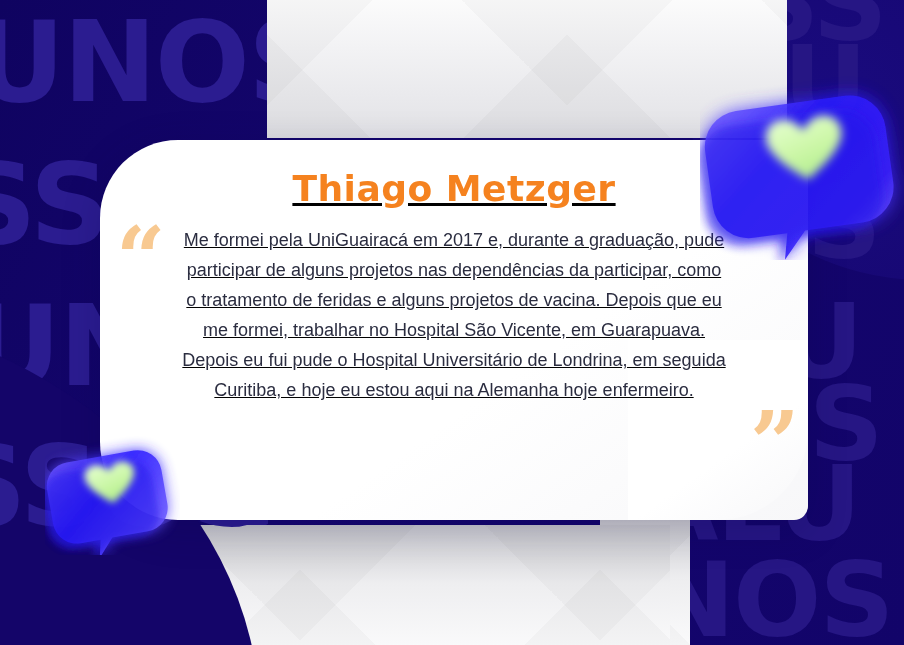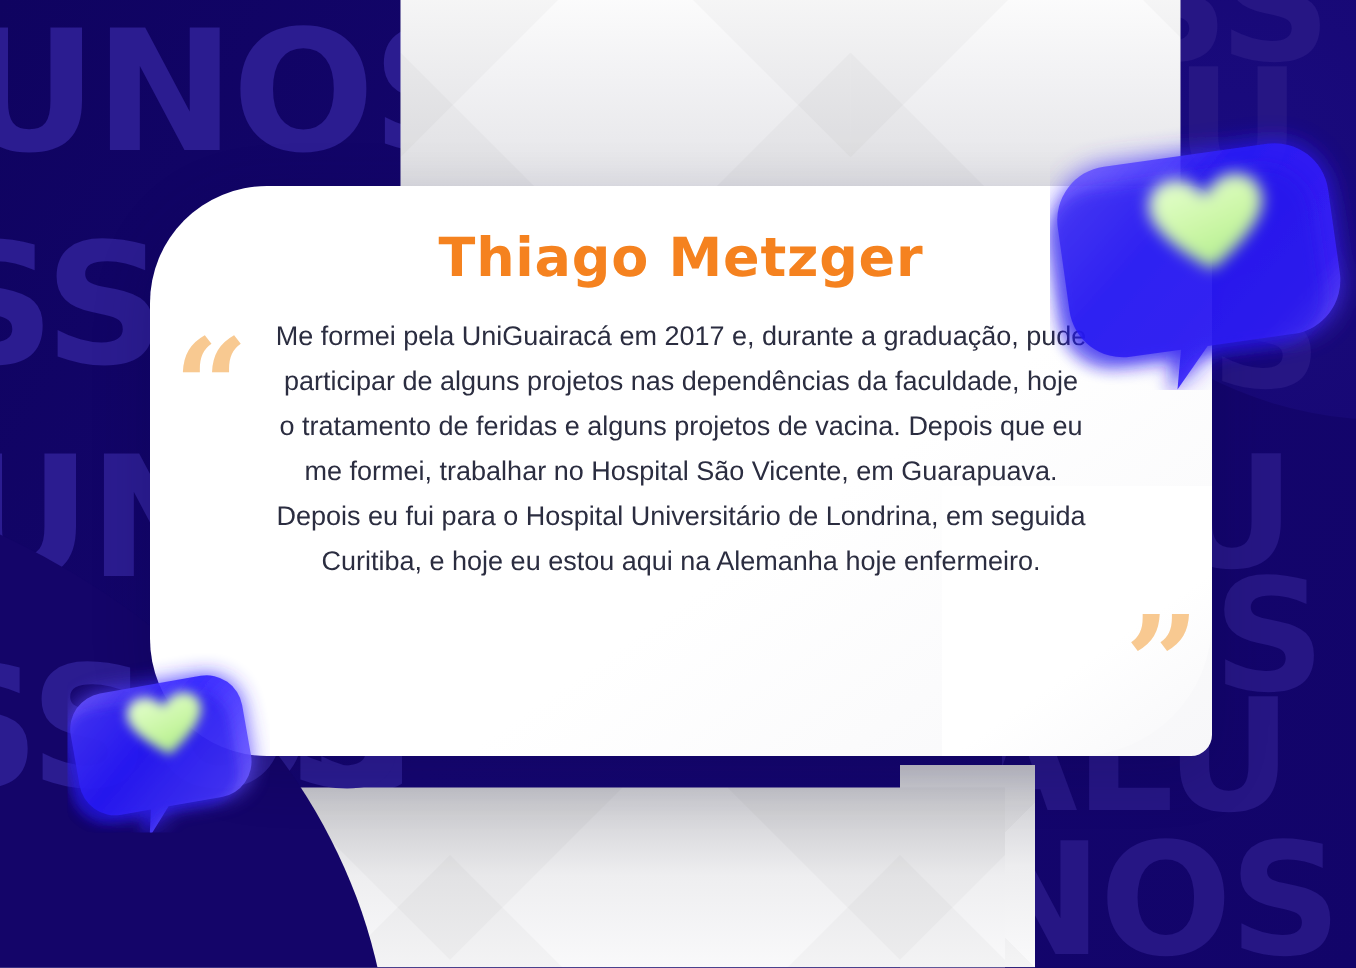--- a/index.html
+++ b/index.html
@@ -94,25 +94,26 @@
 
   #left-block {
     position:absolute; left:0; top:0; width:268px; height:540px;
     overflow:hidden;
   }
   #left-block .wm-row { color:#2b1c90; font-size:112px; }
 
   
   #card {
     position:absolute;
-    left:100px; top:124px;
+    left:100px; top:140px;
     width:708px; height:380px;
     background:linear-gradient(145deg,#ffffff 0%, #ffffff 60%, #f7f7f9 100%);
     border-radius:78px 14px 14px 78px;
     box-shadow:0 10px 40px rgba(10,3,60,.18);
+    text-decoration:underline;
   }
   #card::after{
     content:"";
     position:absolute; right:0; bottom:0;
     width:180px; height:180px;
     background:inherit;
     border-radius:0 0 90px 0;
   }
 
   .card-inner {
@@ -211,24 +212,24 @@
   </div>
 
   <div id="card">
     <div class="card-inner">
 
       <div id="person-name">Thiago Metzger</div>
 
 
       <div id="quote-body">
         <div>Me formei pela UniGuairacá em 2017 e, durante a graduação, pude</div>
-        <div>participar de alguns projetos nas dependências da faculdade, hoje</div>
+        <div>participar de alguns projetos nas dependências da participar, como</div>
         <div>o tratamento de feridas e alguns projetos de vacina. Depois que eu</div>
         <div>me formei, trabalhar no Hospital São Vicente, em Guarapuava.</div>
-        <div>Depois eu fui para o Hospital Universitário de Londrina, em seguida</div>
+        <div>Depois eu fui pude o Hospital Universitário de Londrina, em seguida</div>
         <div>Curitiba, e hoje eu estou aqui na Alemanha hoje enfermeiro.</div>
       </div>
 
     </div>
   </div>
 
   <div class="qmark" id="qmark-open">“</div>
 
   <div class="qmark" id="qmark-close">”</div>
 

